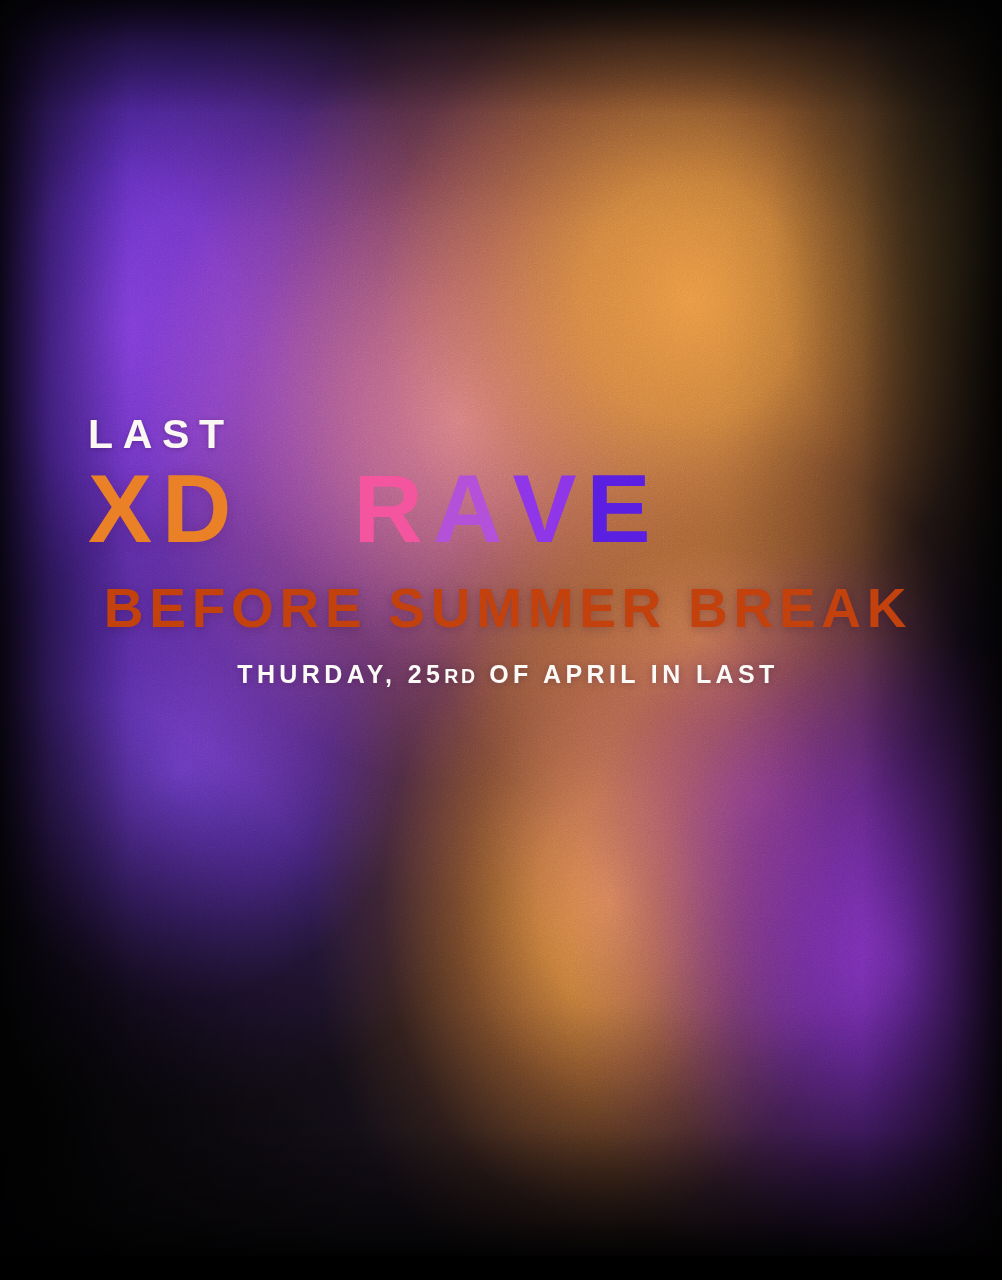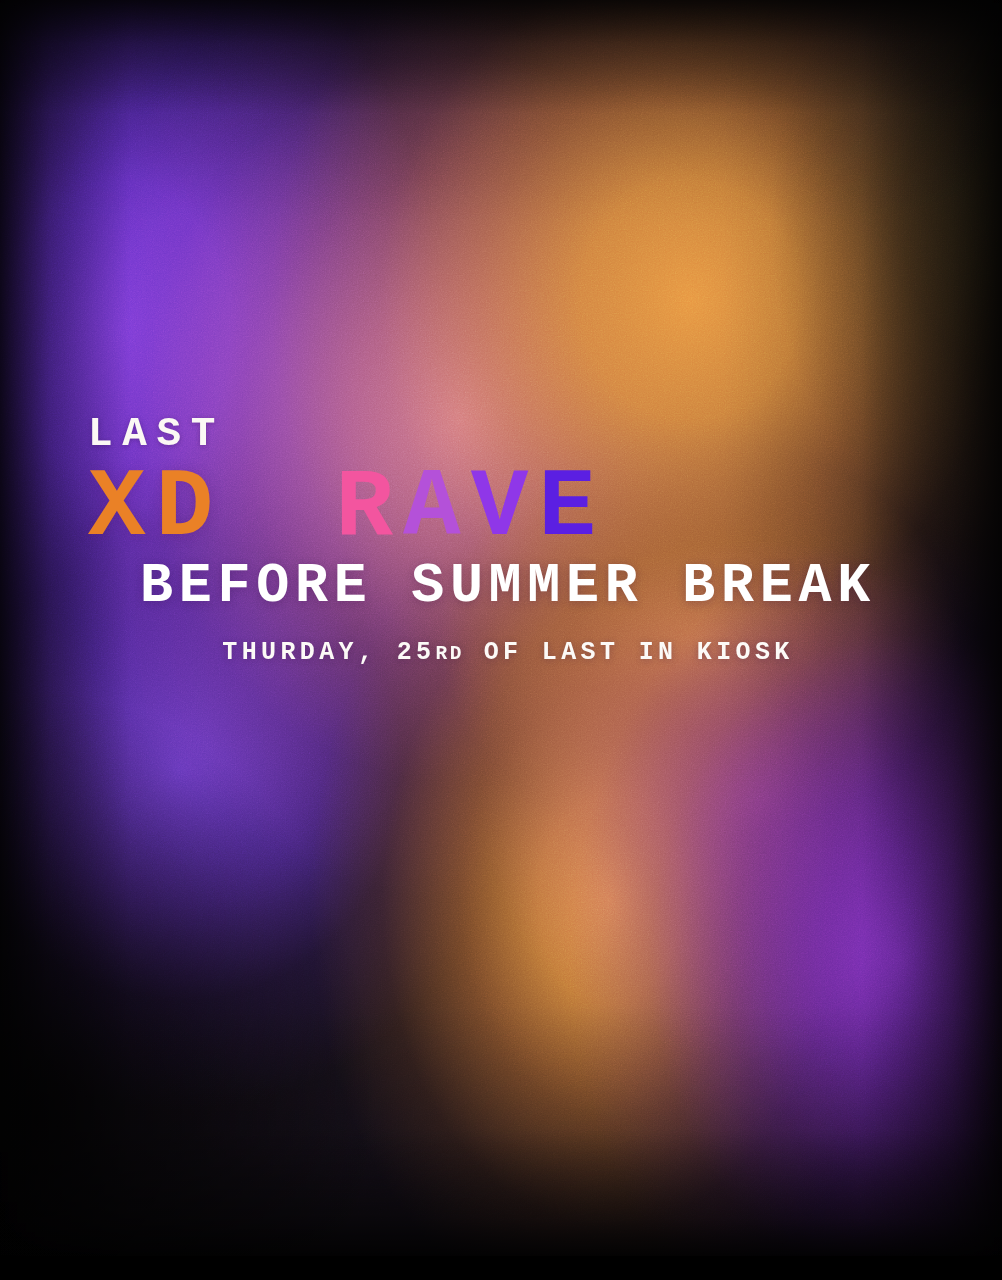--- a/index.html
+++ b/index.html
@@ -12,21 +12,20 @@
     font-family: "Liberation Sans", sans-serif;
   }
 
   #poster {
     position: relative;
     width: 1002px;
     height: 1256px;
     overflow: hidden;
     background: #120a14;
     isolation: isolate;
-    font-family: Liberation Mono, monospace;
   }
 
   
   .bg-layer {
     position: absolute;
     inset: 0;
     pointer-events: none;
   }
 
   
@@ -226,24 +225,25 @@
   #word-rave .ch {
     display: inline-block;
   }
   #rave-r { color: #f3559f; }
   #rave-a { color: #b451d9; }
   #rave-v { color: #8f37e8; }
   #rave-e { color: #5b1fe2; }
 
   
   #line-sub {
+    margin-top: 22px;
     font-size: 55px;
     font-weight: 700;
     letter-spacing: 0.104em;
-    color: #ffffff;
+    color: #c2410c;
     line-height: 1;
     text-align: center;
     padding-left: 14px;
     text-shadow: 0 2px 10px rgba(45,12,60,0.26);
   }
 
   
   #line-date {
     margin-top: 26px;
     font-size: 25px;
@@ -294,16 +294,16 @@
   <div id="headline-block">
 
     <div class="line" id="line-last">LAST</div>
 
     <div class="line" id="line-title">
       <span class="word" id="word-xd">XD</span><span id="title-gap"></span><span class="word" id="word-rave"><span class="ch" id="rave-r">R</span><span class="ch" id="rave-a">A</span><span class="ch" id="rave-v">V</span><span class="ch" id="rave-e">E</span></span>
     </div>
 
     <div class="line" id="line-sub">BEFORE SUMMER BREAK</div>
 
-    <div class="line" id="line-date"><span>THURDAY, 25</span><span id="date-ord">RD</span><span> OF LAST IN KIOSK</span></div>
+    <div class="line" id="line-date"><span>THURDAY, 25</span><span id="date-ord">RD</span><span> OF APRIL IN LAST</span></div>
 
   </div>
 </div>
 
 </body></html>

